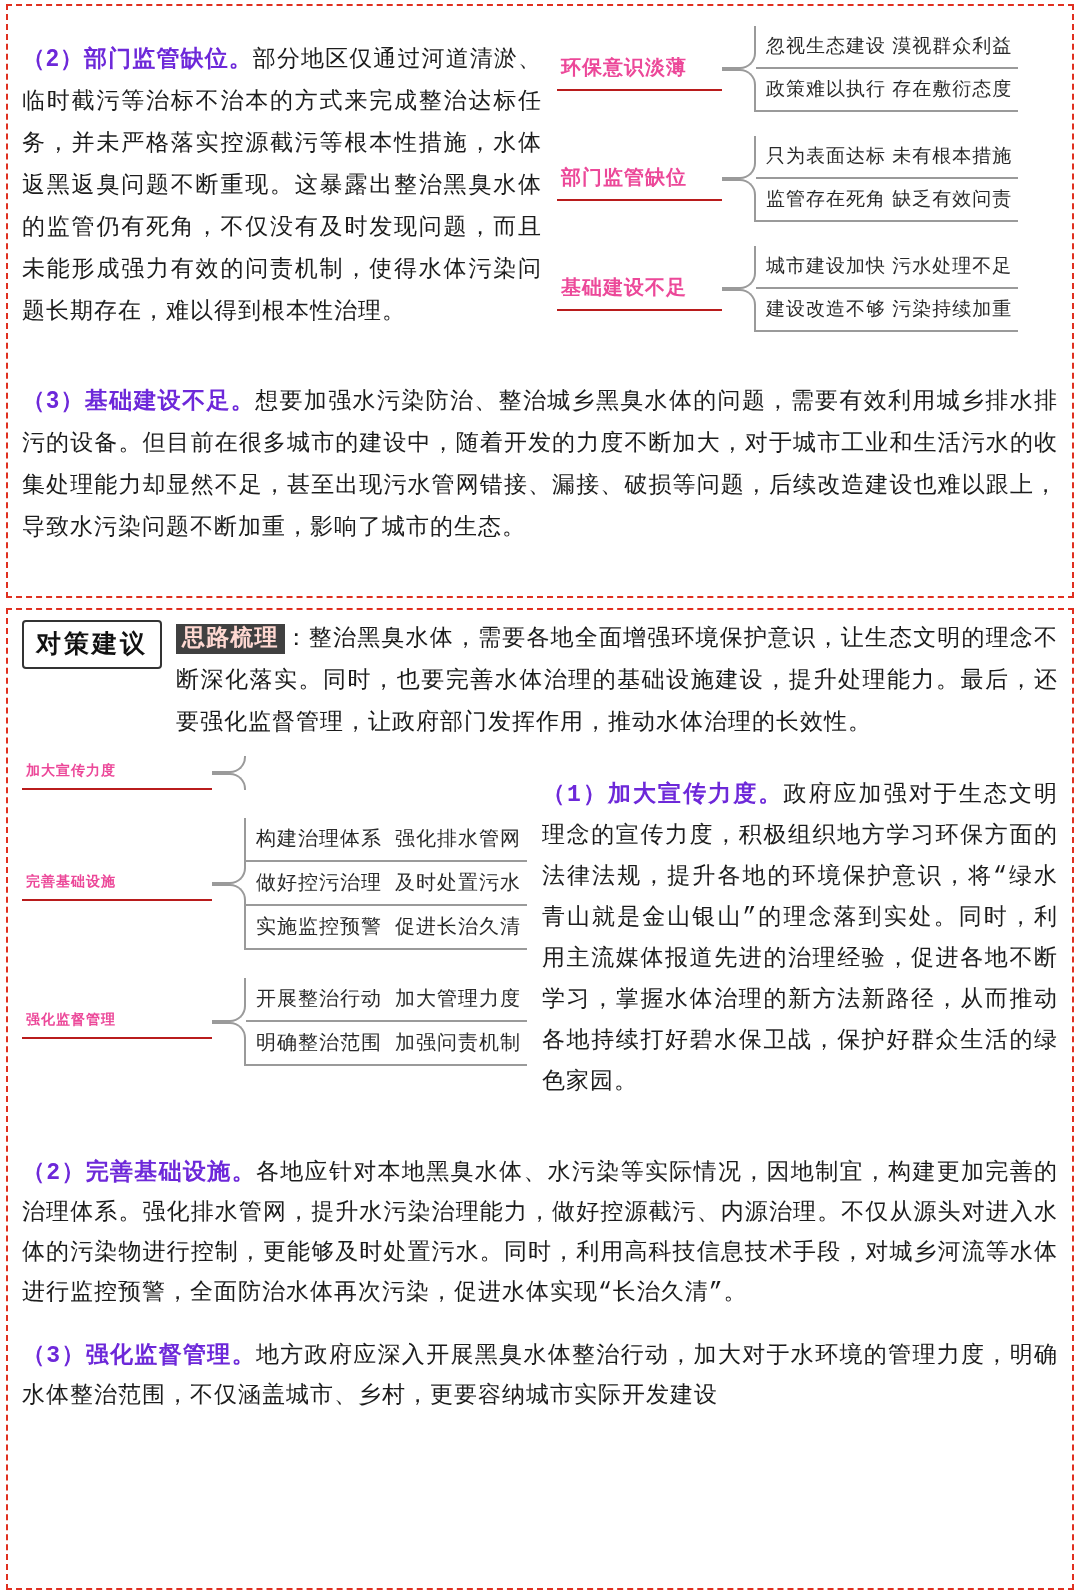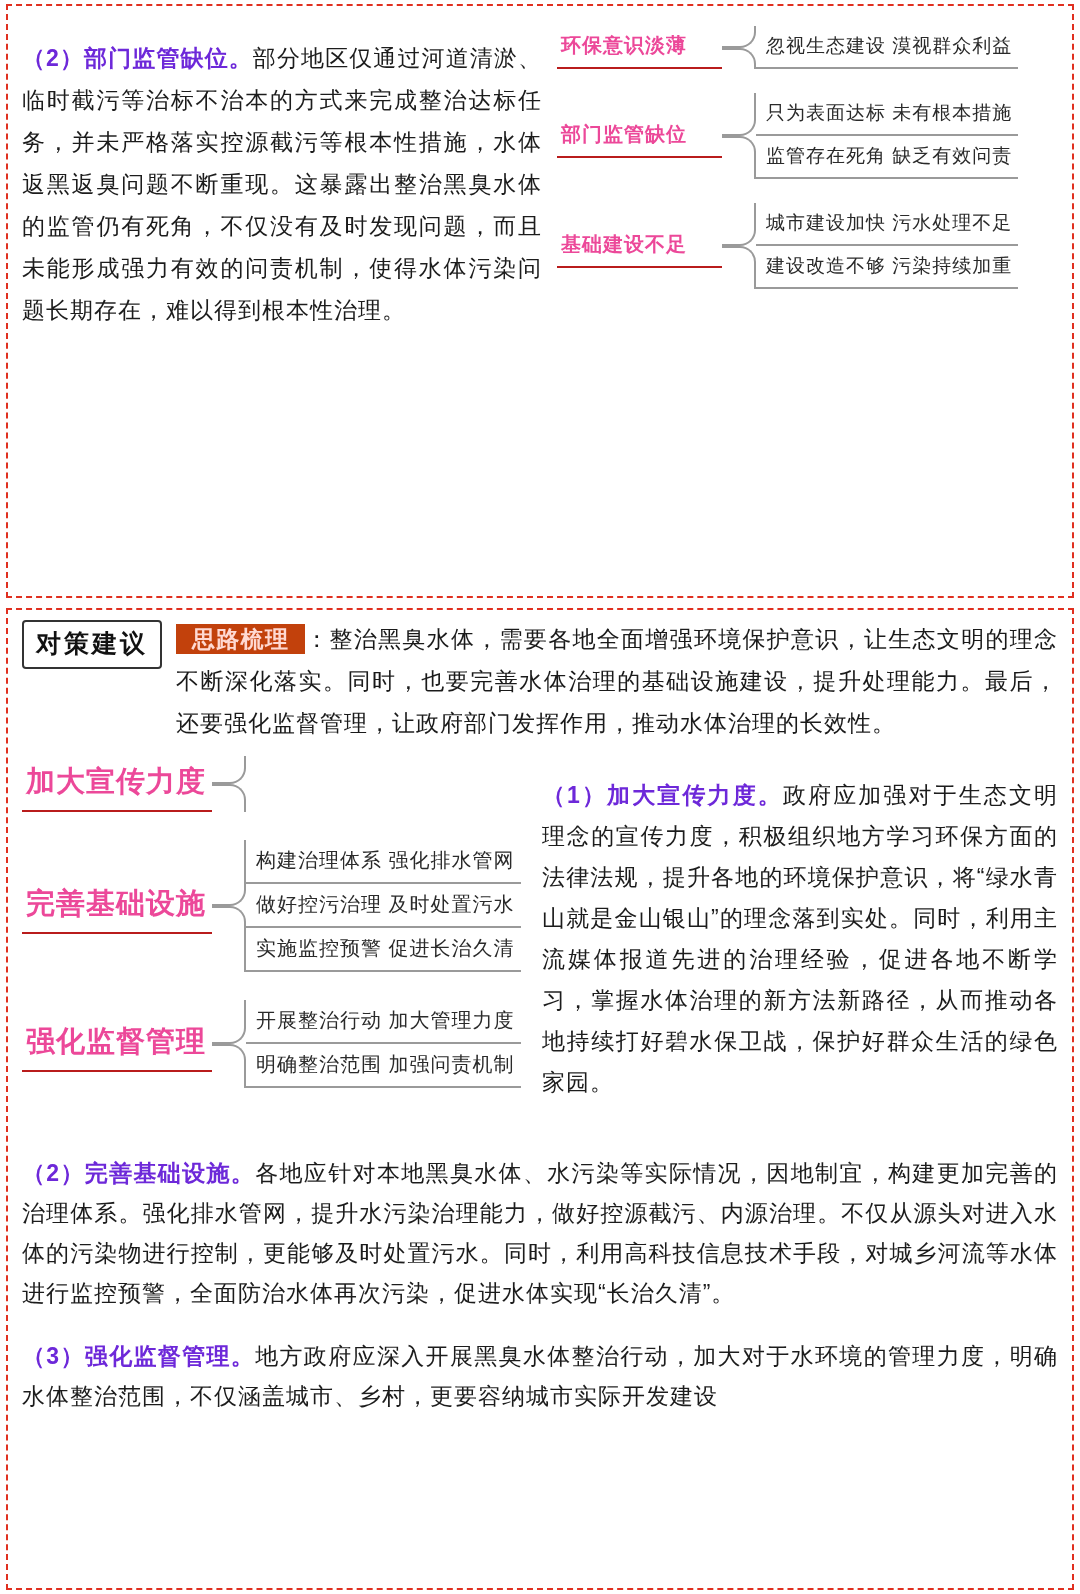--- a/index.html
+++ b/index.html
@@ -18,21 +18,21 @@
 
   
   .section {
     position: relative;
     border: 2px dashed #e03020;
     margin: 4px 6px;
     padding: 8px 14px 10px 14px;
     background: #fff;
   }
   #section-problems { height: 594px; }
-  #section-suggestions { height: 982px; margin-top: 10px; }
+  #section-suggestions { height: 982px; margin-top: 10px; font-family: Liberation Mono, monospace; }
 
   
   .para {
     font-size: 23px;
     line-height: 42px;
     letter-spacing: 1px;
     text-align: justify;
     color: #1c1c1c;
   }
   .para .lead {
@@ -112,21 +112,21 @@
     min-width: 250px;
   }
 
   
   #mind-problems .mm-parent { min-width: 165px; font-size: 20px; }
   #mind-problems .mm-child { min-width: 252px; }
   #mind-problems .mm-group { margin-bottom: 24px; }
 
   
   #mind-solutions { width: 520px; float: left; padding-top: 10px; }
-  #mind-solutions .mm-parent { min-width: 190px; font-size: 29px; }
+  #mind-solutions .mm-parent { min-width: 190px; font-size: 14px; }
   #mind-solutions .mm-child { min-width: 270px; font-size: 20px; }
   #mind-solutions .mm-group { margin-bottom: 28px; }
 
   
   .adv-header {
     display: flex;
     align-items: flex-start;
     margin-bottom: 2px;
   }
   .adv-badge {
@@ -136,24 +136,24 @@
     font-weight: bold;
     letter-spacing: 3px;
     padding: 5px 12px 7px 12px;
     white-space: nowrap;
     color: #111;
     margin-right: 14px;
     margin-top: 2px;
     background: #fff;
   }
   .tag-black {
-    background: #c2410c;
+    background: #404040;
     color: #ffd9d2;
     font-weight: bold;
-    padding: 2px 16px;
+    padding: 2px 6px;
     font-size: 23px;
     letter-spacing: 1px;
   }
   .adv-intro {
     flex: 1;
     font-size: 23px;
     line-height: 42px;
     letter-spacing: 1px;
     text-align: justify;
   }
@@ -181,20 +181,21 @@
       <div class="mind" id="mind-problems">
 
         <div class="mm-group">
           <div class="mm-parent">环保意识淡薄</div>
           <div class="mm-connector">
             <span class="curve-top"></span>
               <span class="curve-bot"></span>
           </div>
           <div class="mm-children">
             <div class="mm-child">忽视生态建设 漠视群众利益</div>
+            <div class="mm-child">政策难以执行 存在敷衍态度</div>
           </div>
         </div>
 
         <div class="mm-group">
           <div class="mm-parent">部门监管缺位</div>
           <div class="mm-connector">
             <span class="curve-top"></span>
               <span class="curve-bot"></span>
           </div>
           <div class="mm-children">
@@ -212,20 +213,23 @@
           <div class="mm-children">
             <div class="mm-child">城市建设加快 污水处理不足</div>
             <div class="mm-child">建设改造不够 污染持续加重</div>
           </div>
         </div>
 
       </div>
     </div>
   </div>
 
+  <p class="para" style="clear:both;">
+    <span class="lead">（3）基础建设不足。</span><span>想要加强水污染防治、整治城乡黑臭水体的问题，需要有效利用城乡排水排污的设备。但目前在很多城市的建设中，随着开发的力度不断加大，对于城市工业和生活污水的收集处理能力却显然不足，甚至出现污水管网错接、漏接、破损等问题，后续改造建设也难以跟上，导致水污染问题不断加重，影响了城市的生态。</span>
+  </p>
 </div>
 
 <div class="section" id="section-suggestions">
 
   <div class="adv-header">
     <div class="adv-badge">对策建议</div>
     <div class="adv-intro">
       <span class="tag-black">思路梳理</span><span>：整治黑臭水体，需要各地全面</span><span class="hl">增强环境保护意识</span><span>，让生态文明的理念不断深化落实。同时，也要</span><span class="hl">完善水体治理的基础设施建设</span><span>，提升处理能力。最后，还要</span><span class="hl">强化监督管理</span><span>，让政府部门发挥作用，推动水体治理的长效性。</span>
     </div>
   </div>

